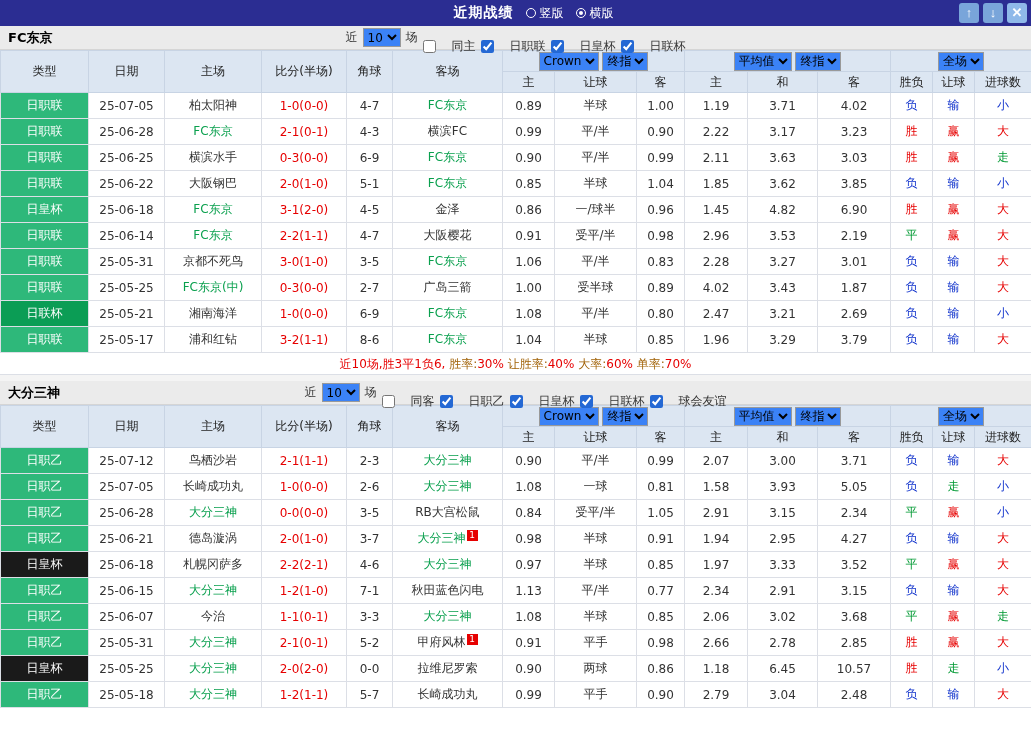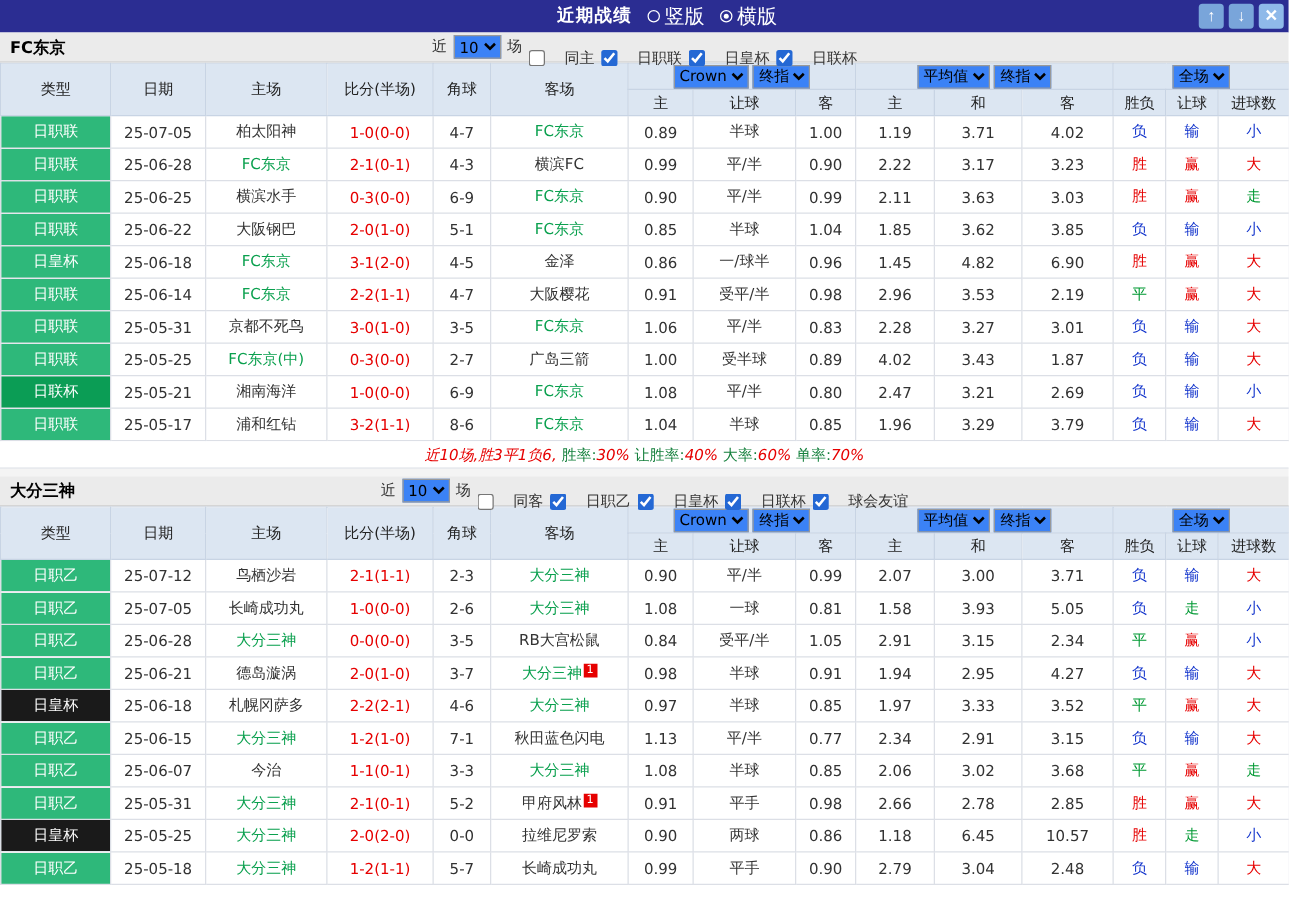--- a/index.html
+++ b/index.html
@@ -6,21 +6,21 @@
   html,body { margin:0; padding:0; }
   body {
     width:1031px; height:730px; overflow:hidden;
     font-family:"DejaVu Sans","Liberation Sans",sans-serif;
     font-size:12px; color:#333; background:#fff;
   }
   
   .topbar{ height:26px; background:#2b2d92; display:flex; align-items:center; position:relative; color:#fff;padding-left:36px; }
   .title-wrap{ flex:1; display:flex; justify-content:center; align-items:center; gap:12px; }
   .tb-title{ font-weight:bold; font-size:14px; letter-spacing:1px; }
-  .radio{ display:inline-flex; align-items:center; gap:4px; cursor:pointer; font-size:16px; }
+  .radio{ display:inline-flex; align-items:center; gap:4px; cursor:pointer; font-size:12px; }
   .rdot{ width:10px; height:10px; border:1px solid #fff; border-radius:50%; display:inline-block; position:relative; background:transparent; }
   .rdot.on::after{ content:""; position:absolute; left:2px; top:2px; right:2px; bottom:2px; background:#fff; border-radius:50%; }
   .win-btns{ position:absolute; right:4px; top:3px; display:flex; gap:4px; }
   .wbtn{ width:20px; height:20px; border:none; border-radius:3px; background:#79a5da; color:#fff; font-size:13px; font-weight:bold; line-height:20px; text-align:center; padding:0; cursor:pointer; }
   .wbtn.close{ background:#8fb9e9; }
   
   .section-head{ height:24px; background:#ebebeb; border-bottom:1px solid #d5d5d5; display:flex; align-items:center; position:relative; }
   .team-name{ position:absolute; left:8px; font-weight:bold; font-size:13px; color:#000; }
   .filters{ margin:0 auto; display:flex; align-items:center; gap:5px; }
   .filters select, thead select{ height:19px; font-size:12px; border:1px solid #999; background:#3b82f6; font-family:inherit; }
@@ -31,21 +31,21 @@
   th,td{ border:1px solid #dcdfe6; text-align:center; padding:0 1px; height:26px; overflow:hidden; white-space:nowrap; font-weight:normal; }
   thead th{ background:#dce6f2; border-color:#c8d4e4; height:21px; color:#222; }
   .t-green{ background:#2eb87a; color:#fff; }
   .t-dark{ background:#0b9d55; color:#fff; }
   .t-black{ background:#1a1a1a; color:#fff; }
   .score{ color:#e60000; }
   .self-team{ color:#0aa04e; }
   .red-badge{ display:inline-block; background:#e60000; color:#fff; font-size:9px; line-height:11px; min-width:11px; padding:0 1px; margin-left:1px; vertical-align:4px; }
   .res-red{ color:#e60000; } .res-green{ color:#009933; } .res-blue{ color:#1133cc; }
   .summary{ height:22px; line-height:22px; text-align:center; border-bottom:1px solid #dcdfe6; background:#fff; }
-  .seg-red{ color:#e60000;font-style:italic; } .seg-black{ color:#15803d; }
+  .seg-red{ color:#e60000; } .seg-black{ color:#a16207; }
   .spacer{ height:6px; background:#f4f4f4; }
 </style>
 </head>
 <body>
 
 <div class="topbar">
   <div class="title-wrap">
     <span class="tb-title">近期战绩</span>
     <label class="radio">
       <span class="rdot"></span>

